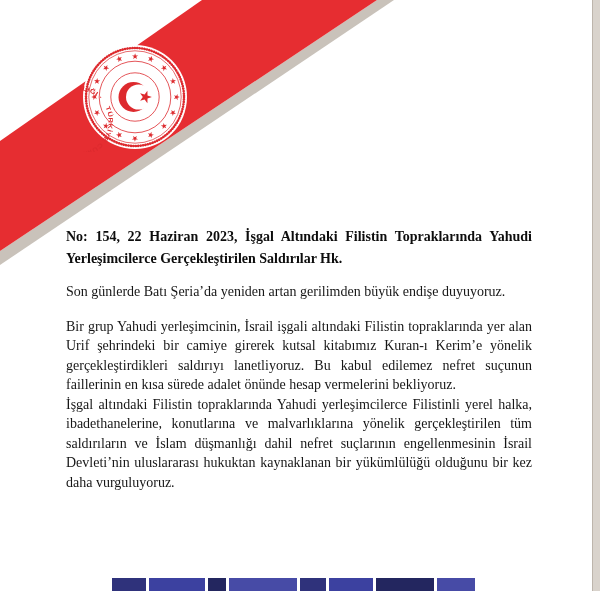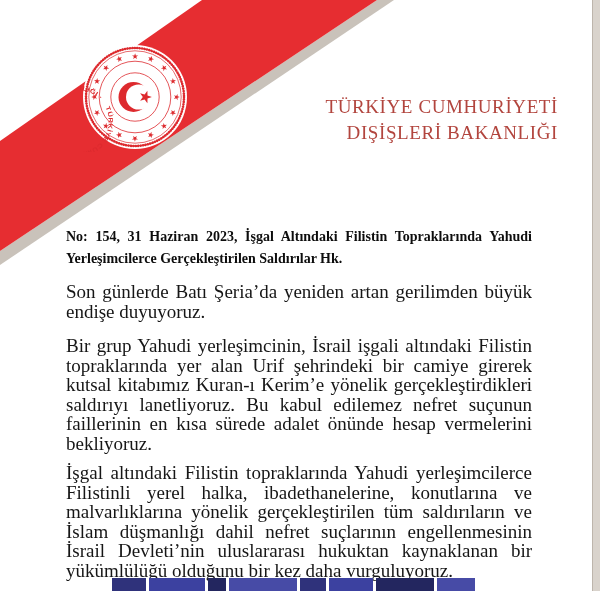--- a/index.html
+++ b/index.html
@@ -8,24 +8,24 @@
   .ribbon-svg{position:absolute;left:0;top:0;}
   .seal-svg{position:absolute;left:80px;top:42px;}
   .ring-text{font-family:"Liberation Sans","DejaVu Sans",sans-serif;font-size:6.2px;
              font-weight:700;letter-spacing:.25px;}
   .seal-star{font-size:8px;text-anchor:middle;dominant-baseline:central;
              font-family:"DejaVu Sans",sans-serif;}
   .ministry-name{position:absolute;top:94px;right:42px;text-align:right;
                  font-size:19px;line-height:25.5px;letter-spacing:.6px;font-weight:400;}
   .doc{position:absolute;left:66px;top:226px;width:466px;color:#161616;
        text-align:justify;}
-  .doc p{margin:0;font-size:19px;line-height:19.5px;}
+  .doc p{margin:0;font-size:14px;line-height:19.5px;}
   .doc .title{font-size:14px;line-height:22px;font-weight:bold;margin-bottom:12px;color:#0d0d0d;}
   .doc .p1{margin-bottom:15px;}
-  .doc .p2{margin-bottom:10px;}
+  .doc .p2{}
   .doc .p3{margin-bottom:14px;}
   .page-edge{position:absolute;right:0;top:0;width:7px;height:100%;
              border-left:1px solid #bdb5ac;}
   .redaction{position:absolute;left:112px;top:578px;height:13px;display:flex;gap:3px;}
   .redaction span{height:100%;display:block;}
 </style>
 </head>
 <body>
 
 <div class="page">
@@ -65,27 +65,23 @@
     <text class="ring-text">
       <textPath href="#ringPath" textLength="187" lengthAdjust="spacingAndGlyphs" fill="#dd2a2e">TÜRKİYE CUMHURİYETİ DIŞİŞLERİ BAKANLIĞI ·</textPath>
     </text>
     <g>
       <circle cx="-1.5" cy="0" r="15" fill="#dd2a2e"></circle>
       <circle cx="3.6" cy="0" r="12.6" fill="#ffffff"></circle>
       <polygon transform="translate(10.4,0)" points="6.5,0 2.1,1.53 2.01,6.18 -0.8,2.47 -5.26,3.82 -2.6,0 -5.26,-3.82 -0.8,-2.47 2.01,-6.18 2.1,-1.53" fill="#dd2a2e"></polygon>
     </g>
   </svg>
 
-  <div class="ministry-name" style="color: rgb(178, 69, 62);">
-    <div>TÜRKİYE CUMHURİYETİ</div>
-    <div>DIŞİŞLERİ BAKANLIĞI</div>
-  </div>
 
   <div class="doc">
-    <p class="title">No: 154, 31 Haziran 2023, İşgal Altındaki Filistin Topraklarında Yahudi Yerleşimcilerce Gerçekleştirilen Saldırılar Hk.</p>
+    <p class="title">No: 154, 22 Haziran 2023, İşgal Altındaki Filistin Topraklarında Yahudi Yerleşimcilerce Gerçekleştirilen Saldırılar Hk.</p>
     <p class="p1">Son günlerde Batı Şeria’da yeniden artan gerilimden büyük endişe duyuyoruz.</p>
     <p class="p2">Bir grup Yahudi yerleşimcinin, İsrail işgali altındaki Filistin topraklarında yer alan Urif şehrindeki bir camiye girerek kutsal kitabımız Kuran-ı Kerim’e yönelik gerçekleştirdikleri saldırıyı lanetliyoruz. Bu kabul edilemez nefret suçunun faillerinin en kısa sürede adalet önünde hesap vermelerini bekliyoruz.</p>
     <p class="p4">İşgal altındaki Filistin topraklarında Yahudi yerleşimcilerce Filistinli yerel halka, ibadethanelerine, konutlarına ve malvarlıklarına yönelik gerçekleştirilen tüm saldırıların ve İslam düşmanlığı dahil nefret suçlarının engellenmesinin İsrail Devleti’nin uluslararası hukuktan kaynaklanan bir yükümlülüğü olduğunu bir kez daha vurguluyoruz.</p>
   </div>
 
   <div class="page-edge" style="background-color: rgb(217, 211, 204);"></div>
 
   <div class="redaction">
       <span style="width: 34px; background: rgb(47, 50, 123);"></span>
       <span style="width: 56px; background: rgb(60, 65, 160);"></span>

